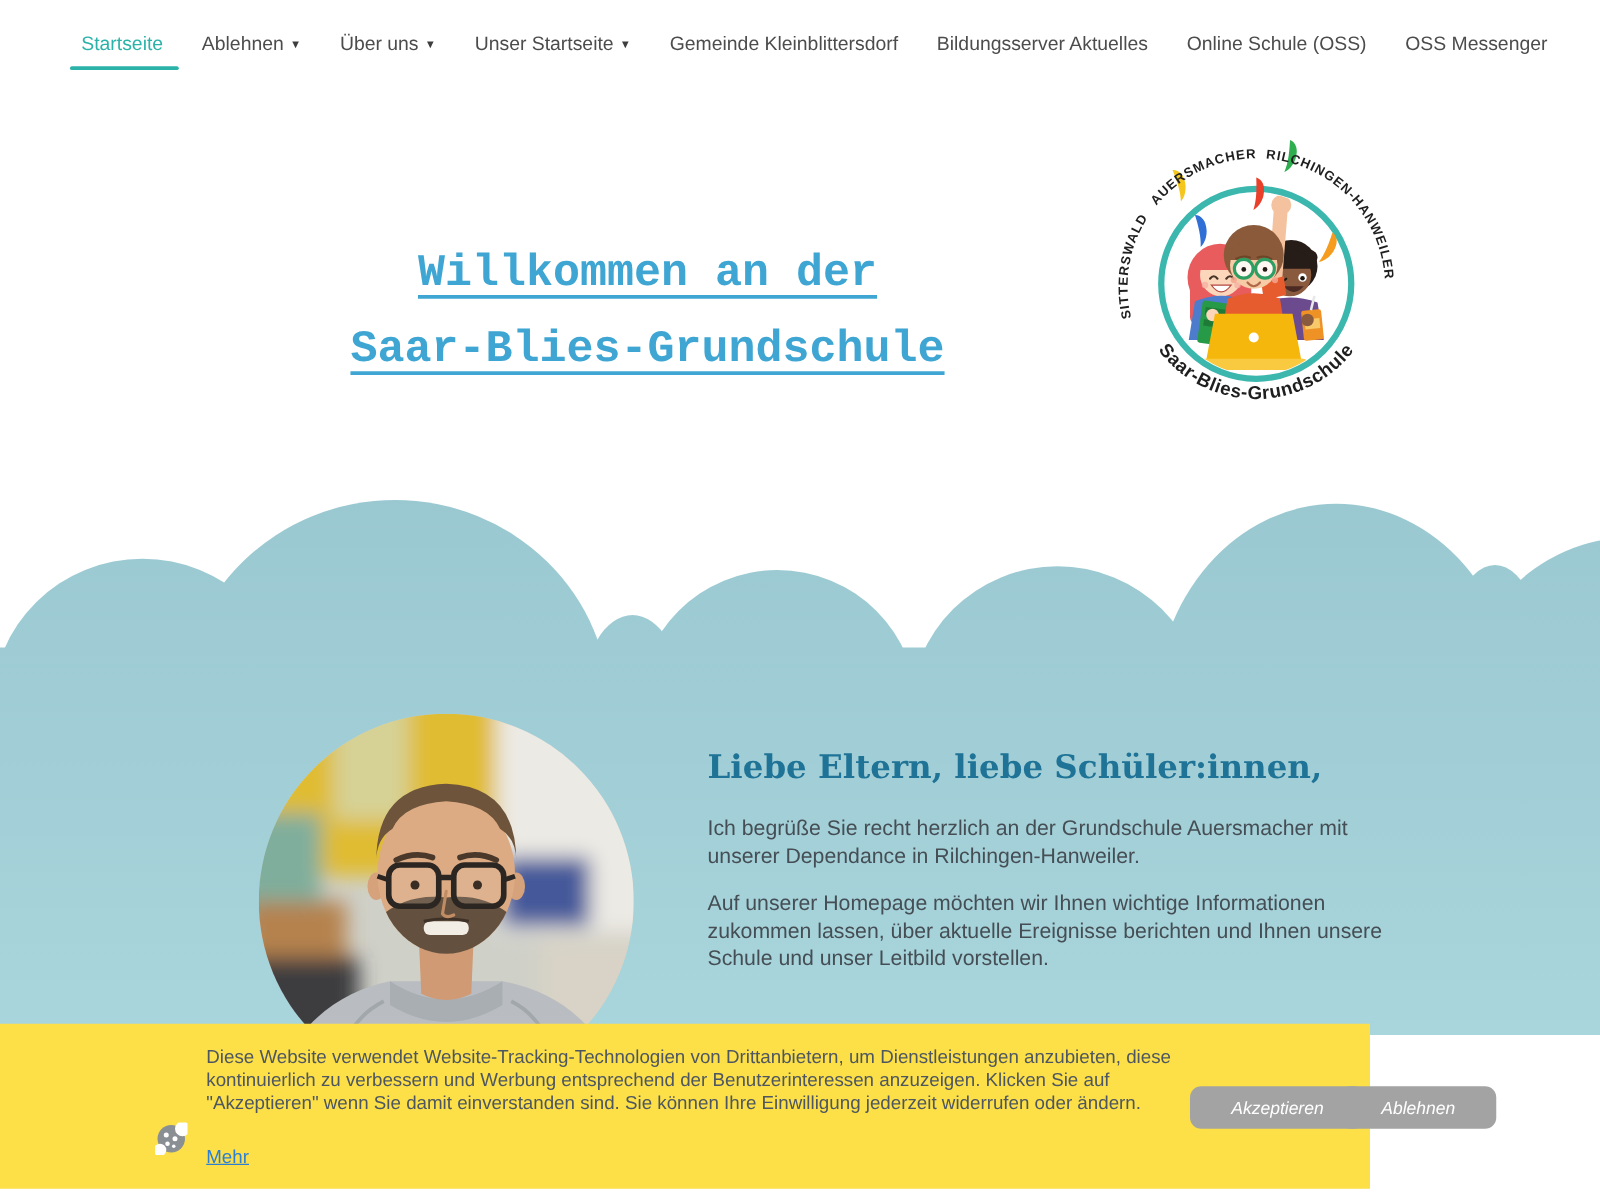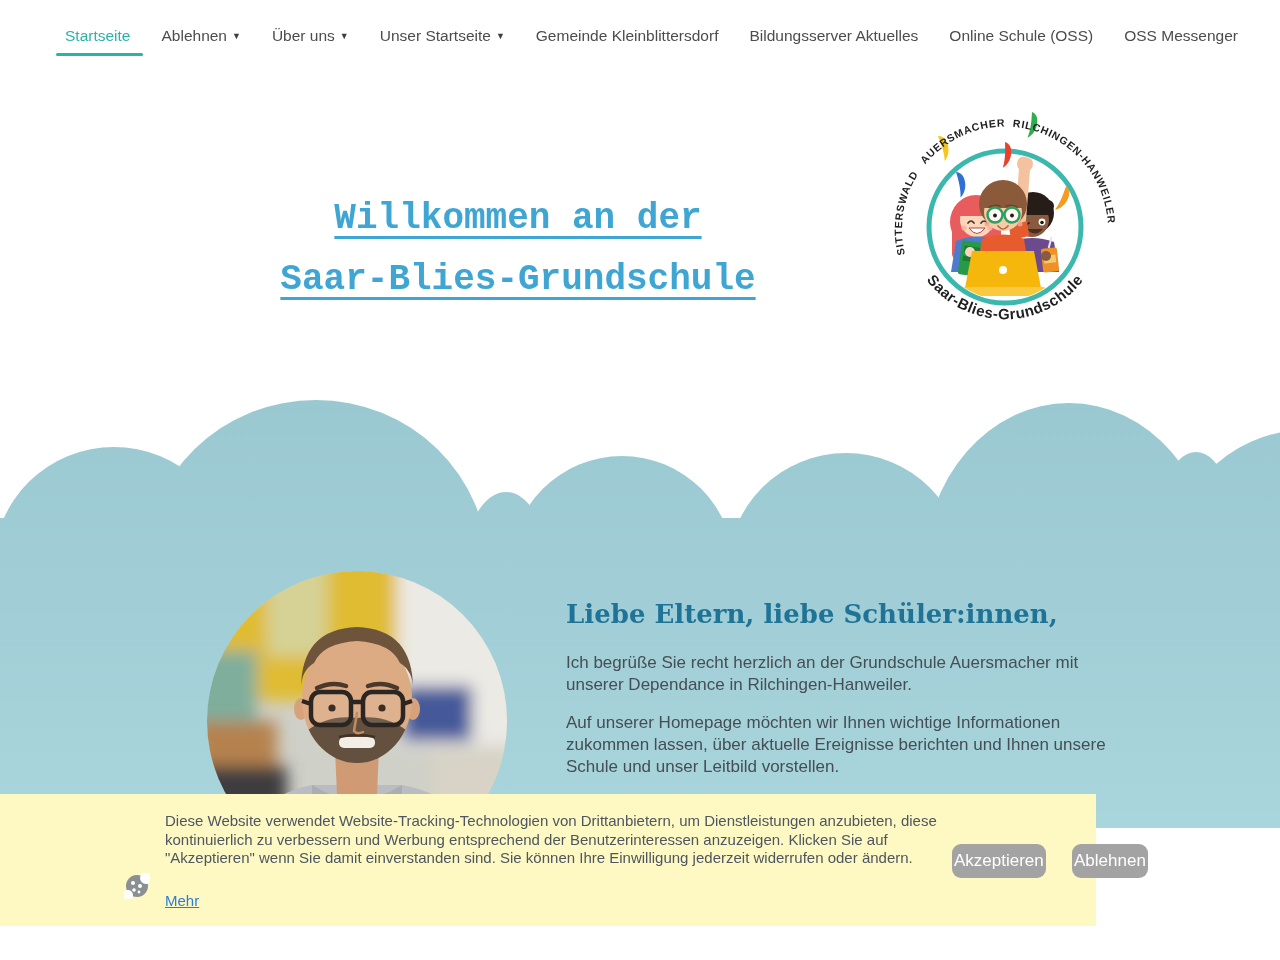--- a/index.html
+++ b/index.html
@@ -52,36 +52,36 @@
   .welcome { position:absolute; left:566px; top:592px; width:565px; z-index:2; }
   .welcome h1 {
     font-family:"DejaVu Serif", serif; font-weight:700; font-size:26px;
     line-height:44px; color:#1e7396; white-space:nowrap;
   }
   .welcome p { font-size:17px; line-height:22px; color:#454e54; margin-top:16px; }
   .welcome p + p { }
 
   
   .cookie-banner {
-    position:absolute; left:0; top:794px; width:1096px; height:132px;
-    background:#fef9c3; z-index:6;
+    position:absolute; left:0; top:819px; width:1096px; height:132px;
+    background:#fde047; z-index:6;
   }
   .cookie-icon { position:absolute; left:124px; top:79px; width:26px; height:26px; }
   .cookie-text {
     position:absolute; left:165px; top:18px; width:778px;
     font-size:15px; line-height:18.5px; color:#4d5661;
   }
   .cookie-more {
     position:absolute; left:165px; top:98px; font-size:15px;
     color:#2d7fd3; text-decoration:underline; cursor:pointer;
   }
   .cookie-btn {
     position:absolute; top:50px; height:34px; border:none; border-radius:9px;
-    background:#a3a3a3; color:#ffffff; font-size:17px; padding:0 2px;
-    font-family:"Liberation Sans", sans-serif; cursor:pointer;
+    background:#a3a3a3; color:#ffffff; font-size:14px; padding:0 33px;
+    font-family:"Liberation Sans", sans-serif; cursor:pointer;font-style:italic;
   }
   .btn-accept { left:952px; }
   .btn-decline { left:1072px; }
 </style>
 </head>
 <body>
 
 <svg class="wave" viewBox="0 0 1280 960" aria-hidden="true">
   <defs>
     <linearGradient id="waveGrad" gradientUnits="userSpaceOnUse" x1="0" y1="395" x2="0" y2="830">

